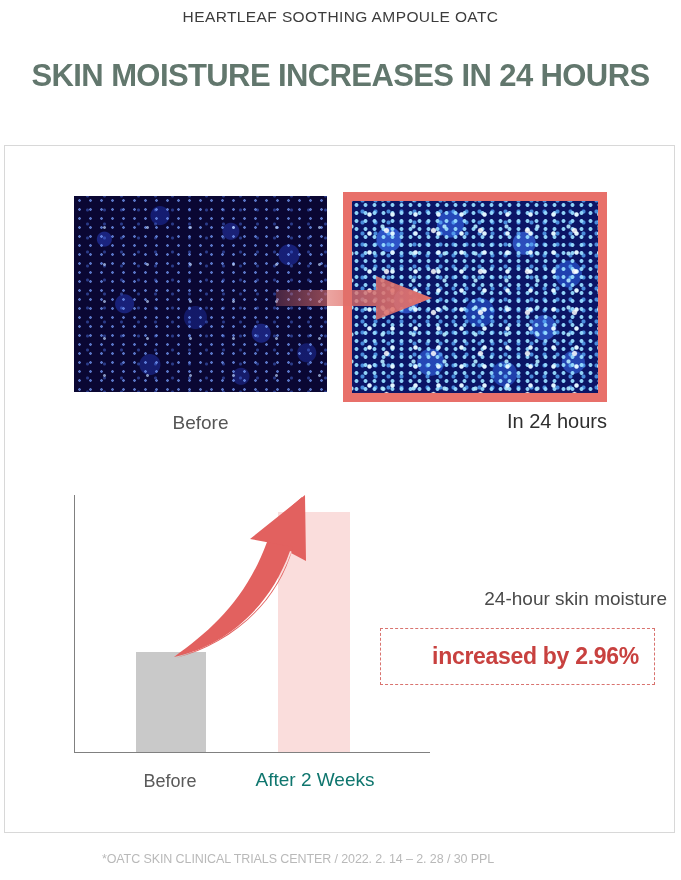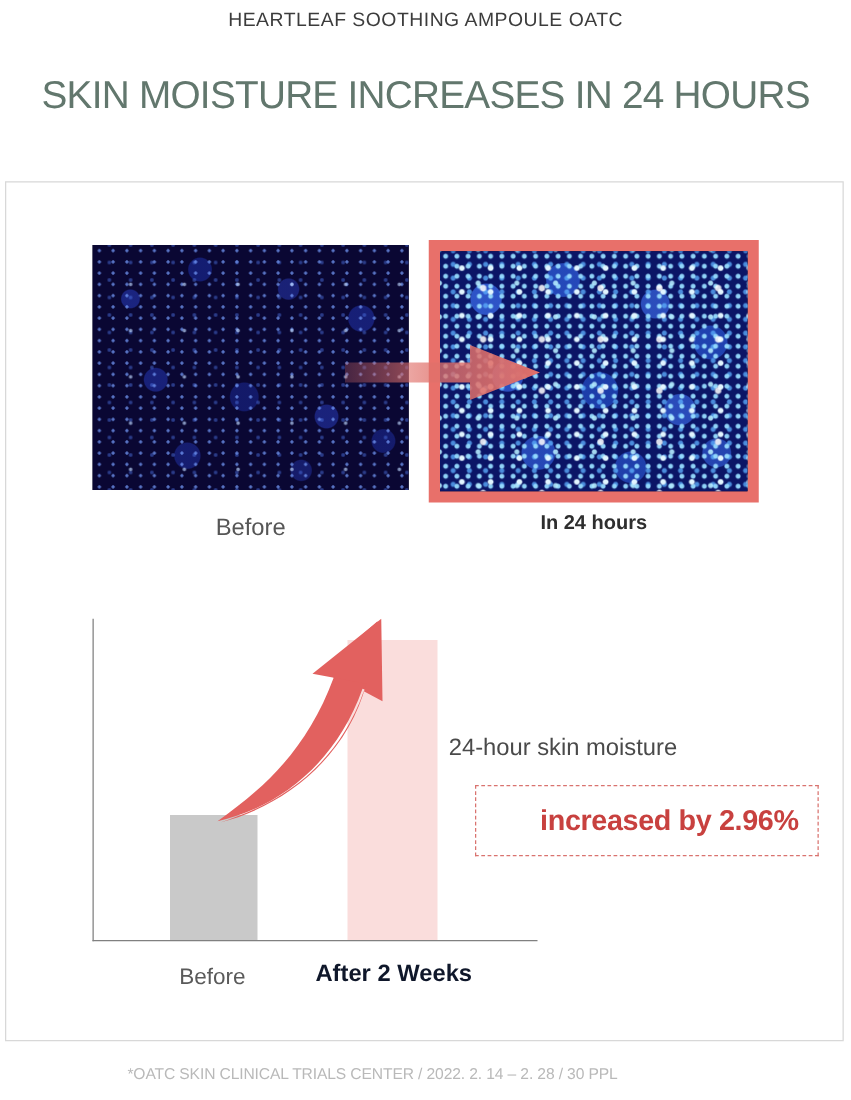--- a/index.html
+++ b/index.html
@@ -27,21 +27,21 @@
     color: #3c3c3c;
     font-weight: 400;
   }
   .headline {
     position: absolute;
     top: 58px;
     left: 0;
     width: 681px;
     text-align: center;
     font-size: 31px;
-    font-weight: 400;
+    font-weight: 700;
     letter-spacing: -0.6px;
     color: #62776d;
     white-space: nowrap;
   }
 
   
   .panel {
     position: absolute;
     left: 4px;
     top: 145px;
@@ -163,21 +163,21 @@
 
   
   .cap {
     position: absolute;
     font-size: 19px;
     color: #565656;
     font-weight: 400;
     text-align: center;
   }
   .cap-before { left: 74px; top: 412px; width: 253px; }
-  .cap-after  { left: 343px; top: 410px; width: 264px; font-weight: 700; color: #2e2e2e; font-size: 16px; }
+  .cap-after  { left: 343px; top: 410px; width: 264px; font-weight: 400; color: #2e2e2e; font-size: 20px; text-align: right; }
 
   
   .chart {
     position: absolute;
     left: 60px;
     top: 495px;
     width: 370px;
     height: 270px;
   }
   .axis-y {
@@ -220,29 +220,29 @@
     height: 258px;
   }
 
   .axis-label {
     position: absolute;
     font-size: 18px;
     color: #5a5a5a;
     text-align: center;
   }
   .lbl-before { left: 120px; top: 771px; width: 100px; }
-  .lbl-after  { left: 231px; top: 769px; width: 168px; font-weight: 700; color: #0f172a; font-size: 19px; }
+  .lbl-after  { left: 231px; top: 769px; width: 168px; font-weight: 400; color: #0f766e; font-size: 19px; }
 
   
   .callout-title {
     position: absolute;
-    left: 359px;
+    left: 392px;
     top: 588px;
     width: 275px;
-    text-align: left;
+    text-align: right;
     font-size: 19px;
     color: #4a4a4a;
   }
   .callout-box {
     position: absolute;
     left: 380px;
     top: 628px;
     width: 275px;
     height: 57px;
     box-sizing: border-box;

